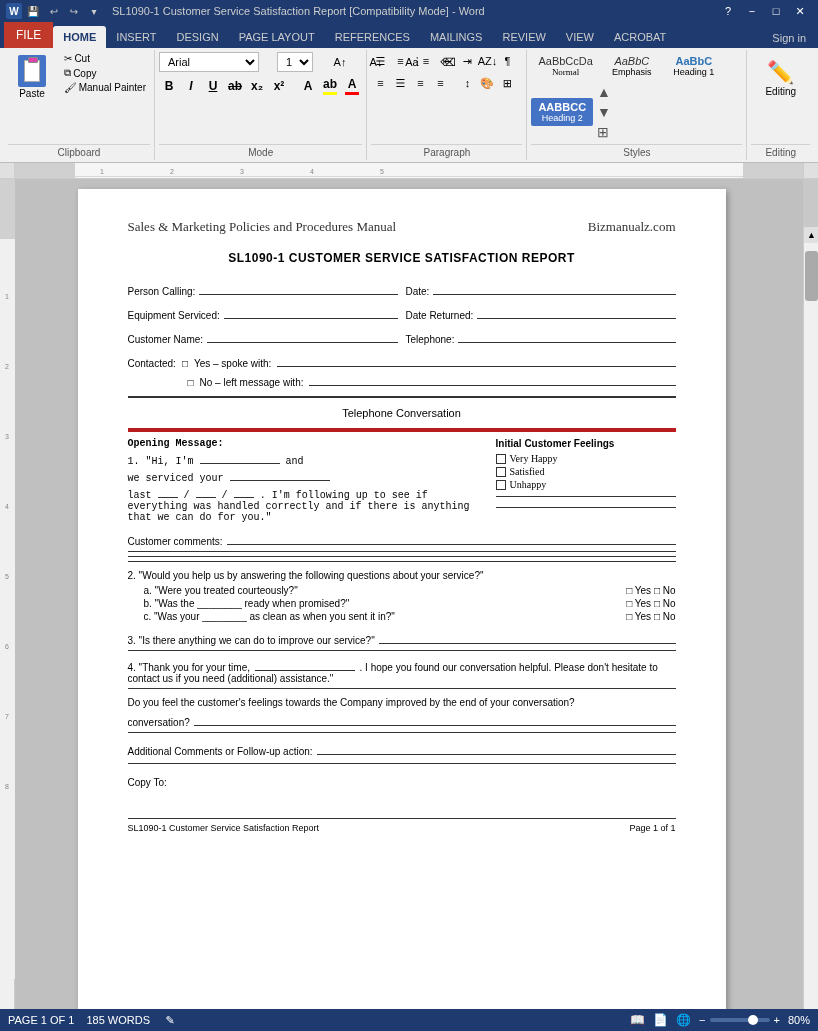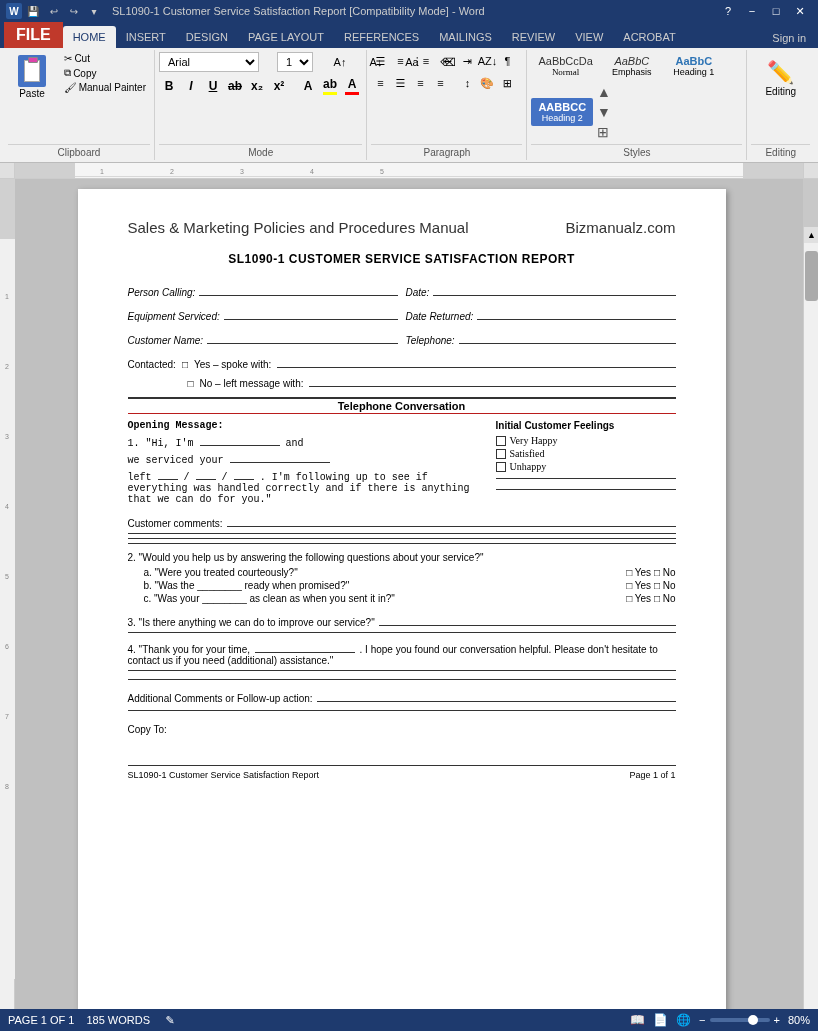--- a/index.html
+++ b/index.html
@@ -35,32 +35,32 @@
       color: #ccc;
       cursor: pointer;
       border-radius: 3px 3px 0 0;
       height: 22px;
       display: flex;
       align-items: center;
     }
     .ribbon-tab.active {
       background: #f0f0f0;
       color: #1e3a6e;
-      font-weight: normal;
+      font-weight: bold;
     }
     .ribbon-file {
       background: #c0392b;
       color: white;
-      font-weight: bold;
+      font-weight: normal;
       padding: 4px 12px;
       height: 26px;
       display: flex;
       align-items: center;
       cursor: pointer;
-      font-size: 16px;
+      font-size: 12px;
     }
     .ribbon-signin { margin-left: auto; color: #ccc; font-size: 11px; padding: 4px 8px; display: flex; align-items: center; }
 
     
     .ribbon {
       background: #f0f0f0;
       border-bottom: 1px solid #bbb;
       padding: 2px 4px;
       display: flex;
       align-items: stretch;
@@ -166,66 +166,66 @@
       padding: 30px 50px 30px 50px;
       font-family: Arial, sans-serif;
       font-size: 10px;
       position: relative;
       box-shadow: 2px 2px 6px rgba(0,0,0,0.3);
     }
 
     .doc-header {
       display: flex;
       justify-content: space-between;
-      font-size: 15px;
+      font-size: 13px;
       color: #333;
       margin-bottom: 16px;
       border-bottom: none;
+      font-family: Liberation Serif, serif;
     }
 
     .doc-title {
       text-align: center;
       font-weight: bold;
       font-size: 12px;
       margin-bottom: 16px;
       letter-spacing: 0.5px;
     }
 
     .form-row {
       display: flex;
       gap: 8px;
       margin-bottom: 8px;
       align-items: baseline;
-      font-style: italic;
     }
 
     .form-field {
       flex: 1;
       display: flex;
       align-items: baseline;
       gap: 4px;
     }
 
     .field-label { white-space: nowrap; font-size: 10px; }
 
     .field-line {
       flex: 1;
       border-bottom: 1px solid #333;
       min-width: 60px;
       height: 14px;
     }
 
     .section-title {
       text-align: center;
-      font-weight: bold;
+      font-weight: normal;
       font-size: 11px;
       margin: 8px 0 6px 0;
       border-top: 2px solid #333;
-      border-bottom: 1px solid #b91c1c;
-      padding: 1px 0;
+      border-bottom: 4px solid #b91c1c;
+      padding: 9px 0;
     }
 
     .full-line { border-bottom: 1px solid #333; margin: 4px 0; width: 100%; }
 
     .two-col { display: flex; gap: 10px; }
     .col-left { flex: 1; font-family: Liberation Mono, monospace; }
     .col-right { width: 180px; }
 
     .checkbox-item { display: flex; align-items: center; gap: 4px; margin-bottom: 2px; font-size: 10px; font-family: Liberation Serif, serif; }
     .checkbox-box { width: 10px; height: 10px; border: 1px solid #333; display: inline-block; flex-shrink: 0; }
@@ -540,21 +540,21 @@
             <div style="font-size:10px;margin-bottom:2px;">
               <span>1. "Hi, I'm</span>
               <span style="display:inline-block;border-bottom:1px solid #333;width:80px;height:12px;"></span>
               <span>and</span>
             </div>
             <div style="font-size:10px;margin-bottom:2px;">
               <span>we serviced your</span>
               <span style="display:inline-block;border-bottom:1px solid #333;width:100px;height:12px;"></span>
             </div>
             <div style="font-size:10px;margin-bottom:2px;">
-              <span>left</span>
+              <span>last</span>
               <span style="display:inline-block;border-bottom:1px solid #333;width:20px;height:12px;"></span>
               <span>/</span>
               <span style="display:inline-block;border-bottom:1px solid #333;width:20px;height:12px;"></span>
               <span>/</span>
               <span style="display:inline-block;border-bottom:1px solid #333;width:20px;height:12px;"></span>
               <span>. I'm following up to see if everything was handled correctly and if there is anything that we can do for you."</span>
             </div>
           </div>
           <div class="col-right">
             <div style="font-weight:bold;font-size:10px;margin-bottom:4px;">Initial Customer Feelings</div>
@@ -614,20 +614,27 @@
         <div style="margin:8px 0;">
           <div style="font-size:10px;margin-bottom:4px;">
             <span>4. "Thank you for your time,</span>
             <span style="display:inline-block;border-bottom:1px solid #333;width:100px;height:12px;margin:0 2px;"></span>
             <span>. I hope you found our conversation helpful. Please don't hesitate to contact us if you need (additional) assistance."</span>
           </div>
           <div class="full-line"></div>
         </div>
 
         <div style="margin:8px 0;">
+          <div style="display:flex;align-items:baseline;gap:4px;margin-bottom:4px;">
+            <span style="font-size:10px;">Do you feel the customer's feelings towards the Company improved by the end of your conversation?</span>
+          </div>
+          <div style="display:flex;align-items:baseline;gap:4px;">
+            <span style="font-size:10px;">conversation?</span>
+            <div style="flex:1;border-bottom:1px solid #333;height:14px;"></div>
+          </div>
           <div class="full-line"></div>
         </div>
 
 
         <div style="margin:6px 0;display:flex;align-items:baseline;gap:4px;">
           <span style="font-size:10px;">Additional Comments or Follow-up action:</span>
           <div style="flex:1;border-bottom:1px solid #333;height:14px;"></div>
         </div>
         <div class="full-line"></div>
 

